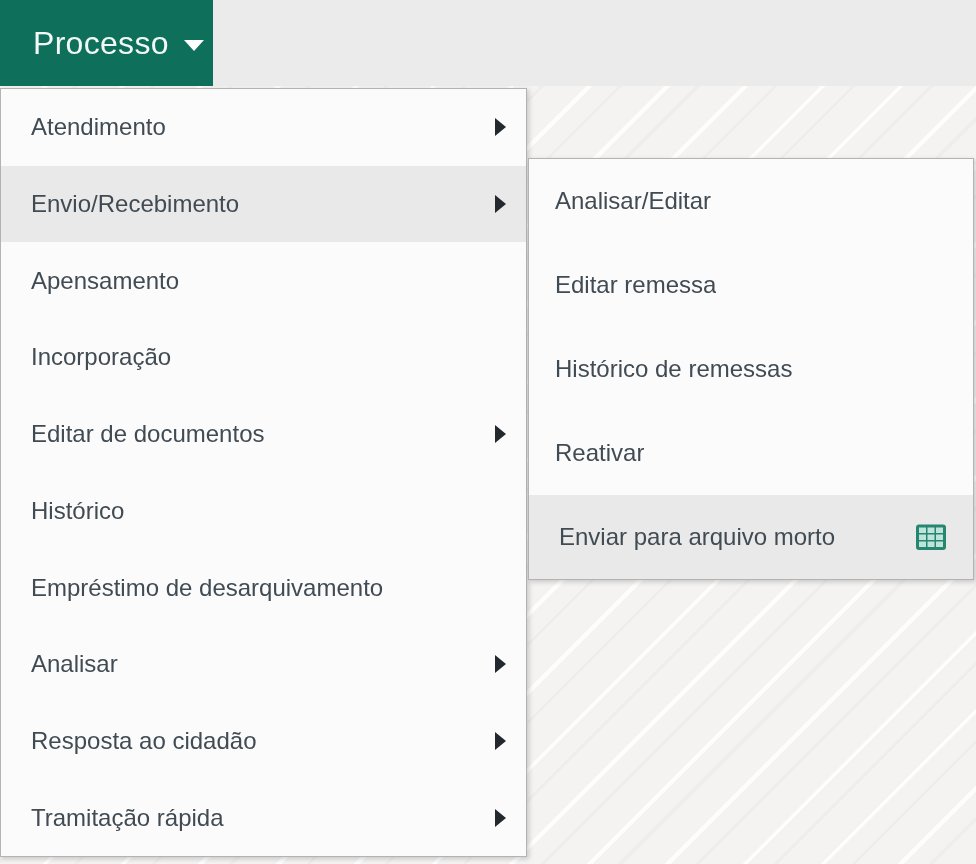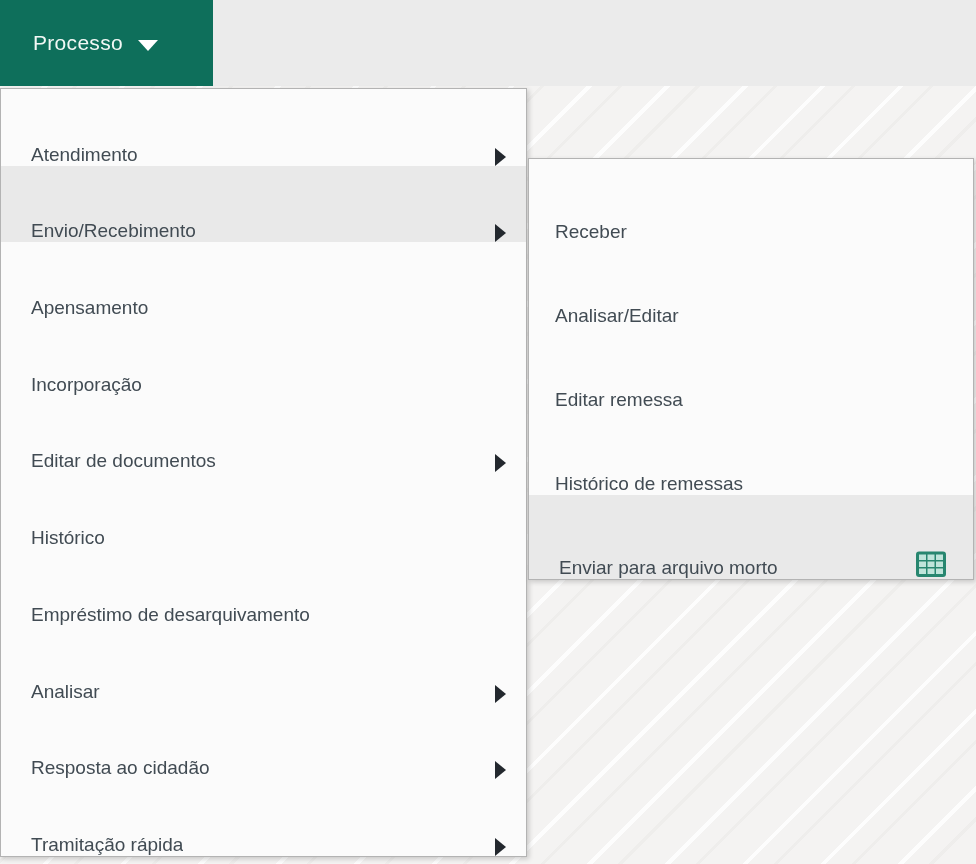--- a/index.html
+++ b/index.html
@@ -24,43 +24,43 @@
       #f4f3f2;
   }
   
   .processo-button{
     position:absolute;left:0;top:0;width:213px;height:86px;
     background:var(--green,#0e6f5b);
     display:flex;align-items:center;padding-left:33px;box-sizing:border-box;
     cursor:pointer;
   }
   .processo-button .btn-label{
-    color:#f2f8f5;font-size:21px;letter-spacing:.3px;
+    color:#f2f8f5;font-size:32px;letter-spacing:.3px;
   }
   .caret{
     width:0;height:0;margin-left:15px;margin-top:4px;
     border-left:10px solid transparent;
     border-right:10px solid transparent;
     border-top:11px solid #ffffff;
   }
   
   .menu-panel{
     position:absolute;box-sizing:border-box;
     background:#fbfbfb;
     border:1px solid #b3b3b3;
     box-shadow:2px 2px 5px rgba(0,0,0,0.18);
     display:grid;grid-auto-rows:1fr;
     z-index:5;
   }
   .main-menu{left:0;top:88px;width:527px;height:769px;}
   .sub-menu{left:528px;top:158px;width:446px;height:422px;z-index:6;}
   .menu-item{
-    display:flex;align-items:flex-end;
+    display:flex;align-items:center;
     padding:0 20px 0 30px;
-    font-size:19px;color:#414b53;
+    font-size:24px;color:#414b53;
     cursor:pointer;white-space:nowrap;
   }
   .sub-menu .menu-item{padding:0 26px 0 26px;}
   .menu-item.hovered{background:#e9e9e9;padding-left:30px;}
   .menu-item .label{overflow:hidden;text-overflow:ellipsis;}
   .arrow{
     margin-left:auto;width:0;height:0;
     border-top:9px solid transparent;
     border-bottom:9px solid transparent;
     border-left:11px solid #23282e;
@@ -112,30 +112,30 @@
       <span class="arrow"></span>
     </div>
     <div class="menu-item">
       <span class="label">Tramitação rápida</span>
       <span class="arrow"></span>
     </div>
   </div>
 
 <div class="menu-panel sub-menu" id="sub-menu">
     <div class="menu-item">
-      <span class="label">Receber</span>
-    </div>
-    <div class="menu-item">
       <span class="label">Analisar/Editar</span>
     </div>
     <div class="menu-item">
       <span class="label">Editar remessa</span>
     </div>
     <div class="menu-item">
       <span class="label">Histórico de remessas</span>
+    </div>
+    <div class="menu-item">
+      <span class="label">Reativar</span>
     </div>
     <div class="menu-item hovered">
       <span class="label">Enviar para arquivo morto</span>
       <span class="row-icon">
         <svg width="32" height="29" viewBox="0 0 32 28" aria-hidden="true">
       <rect x="1" y="1" width="30" height="25.5" rx="3" fill="#27866f"></rect>
           <rect x="4" y="4" width="7" height="5.5" fill="#bfe4da"></rect>
           <rect x="12.5" y="4" width="7" height="5.5" fill="#bfe4da"></rect>
           <rect x="21" y="4" width="7" height="5.5" fill="#bfe4da"></rect>
           <rect x="4" y="11" width="7" height="5.5" fill="#bfe4da"></rect>

